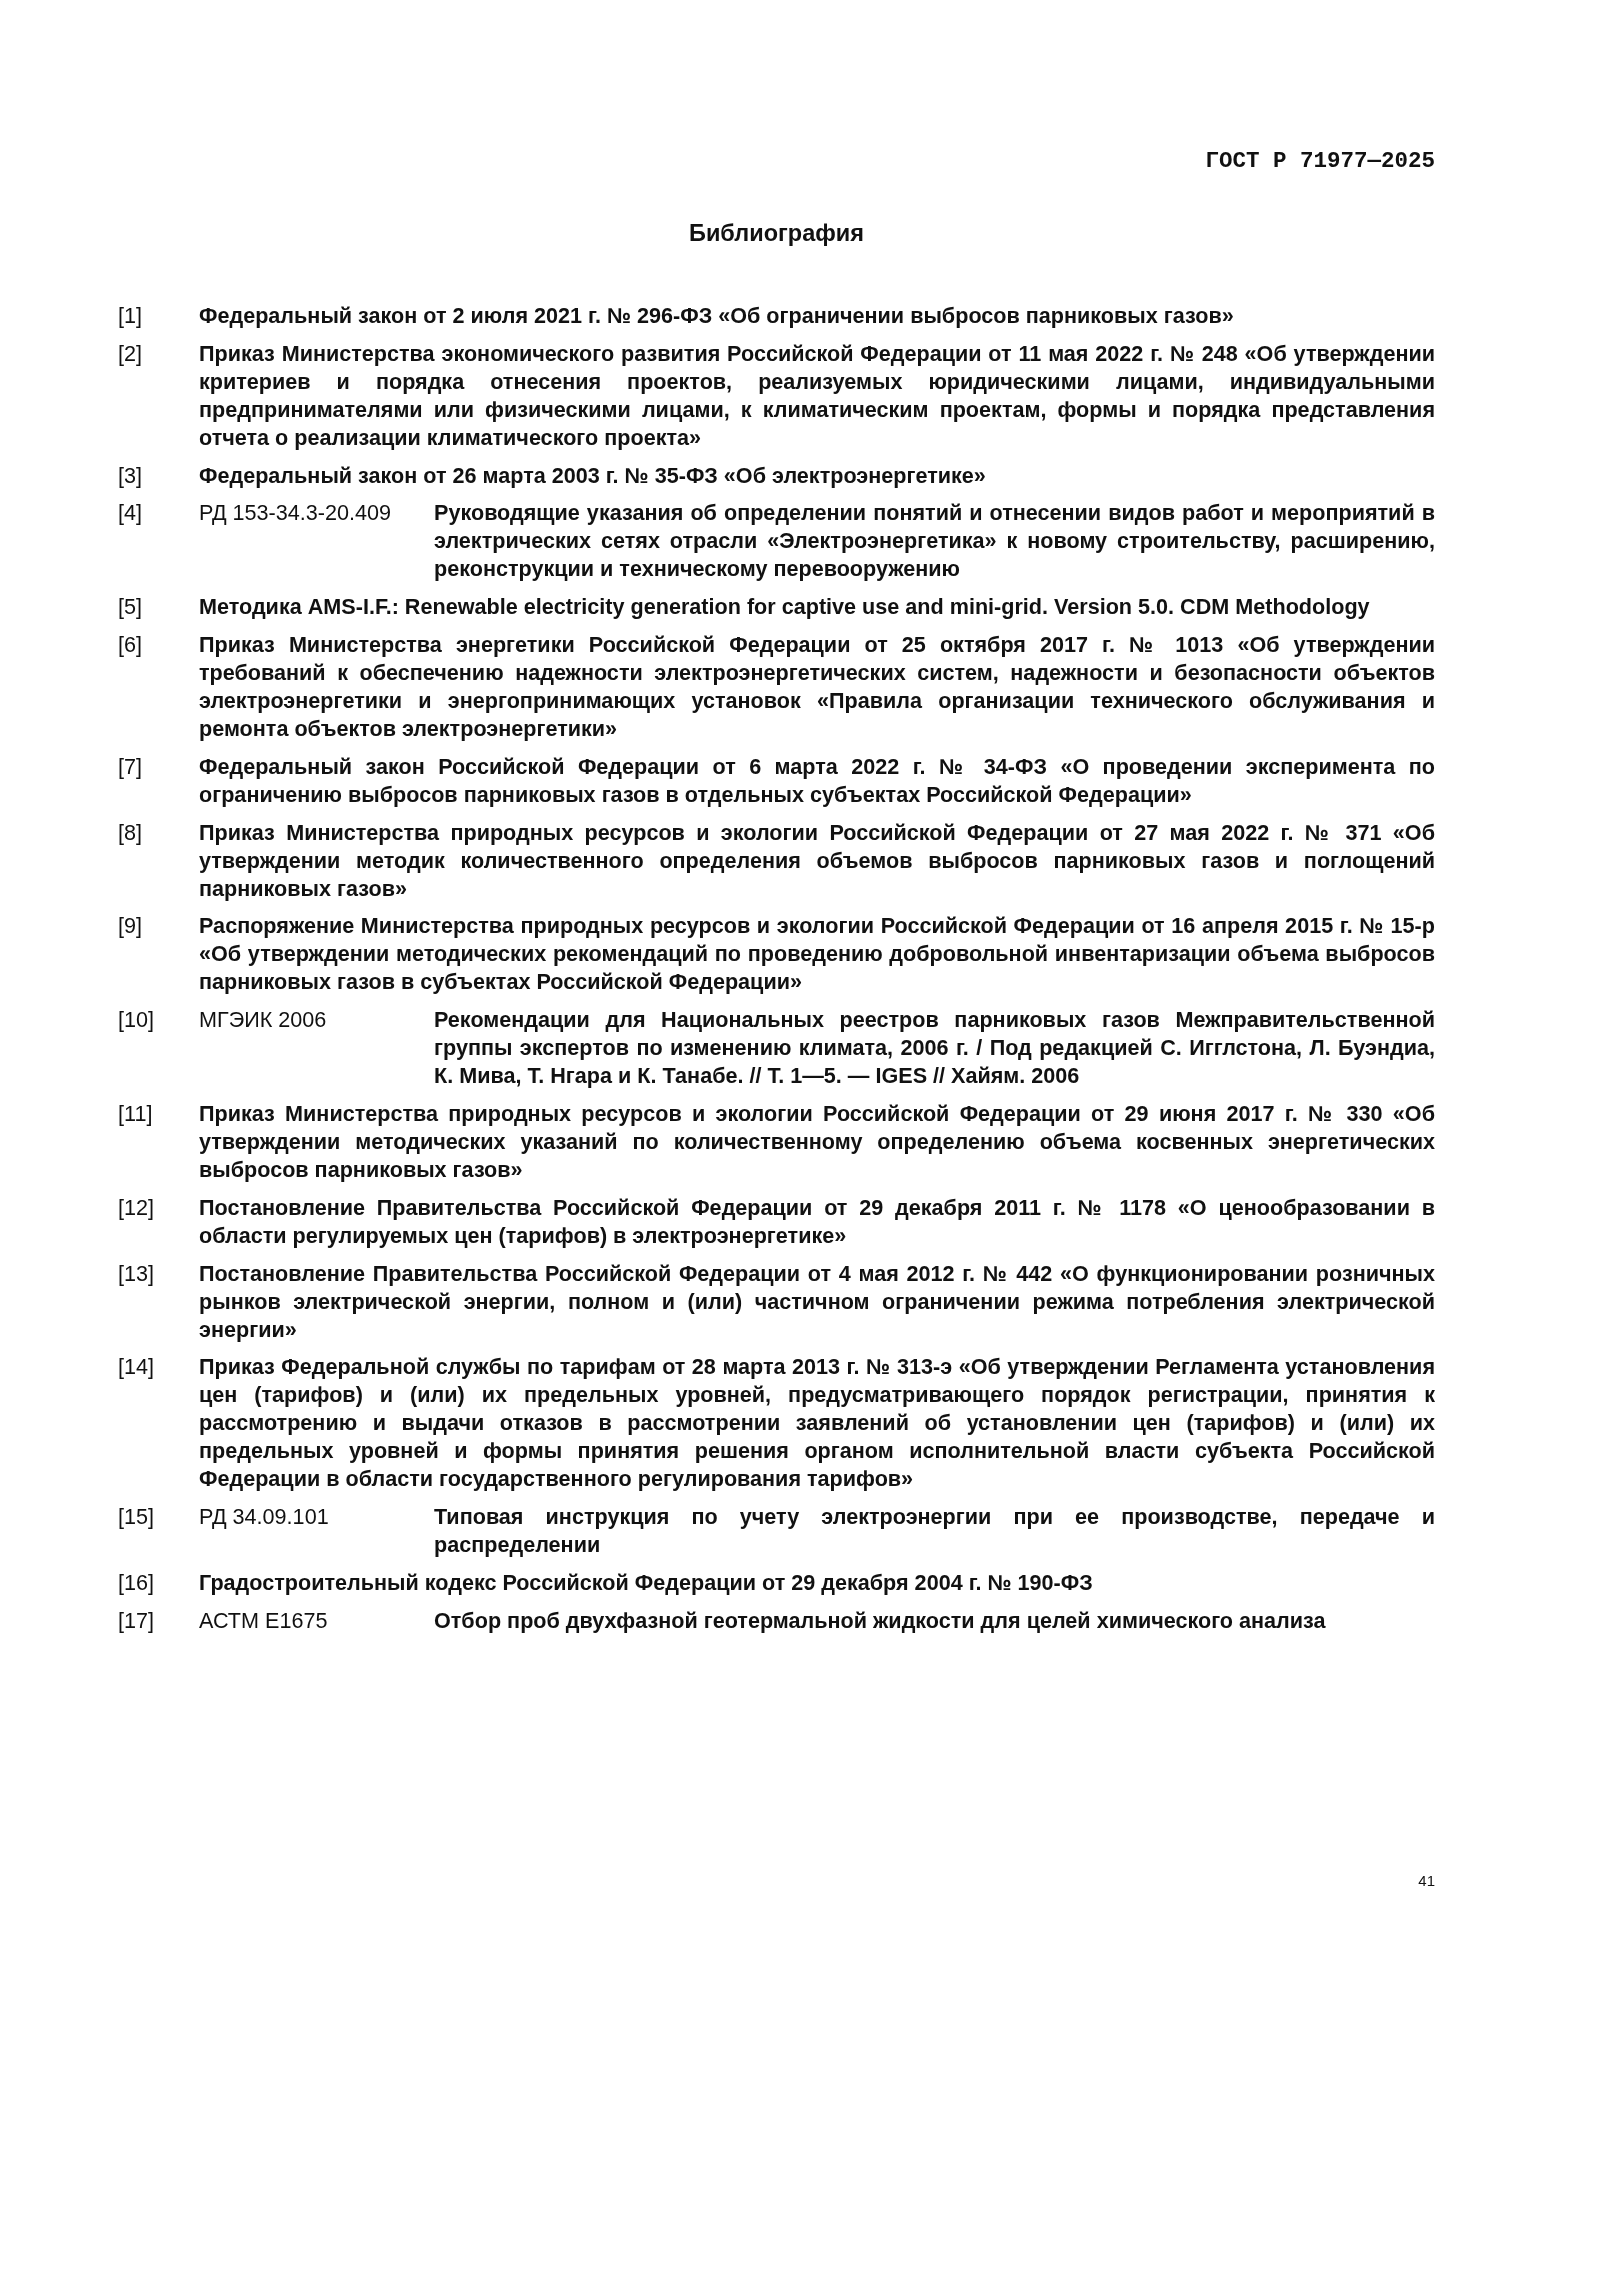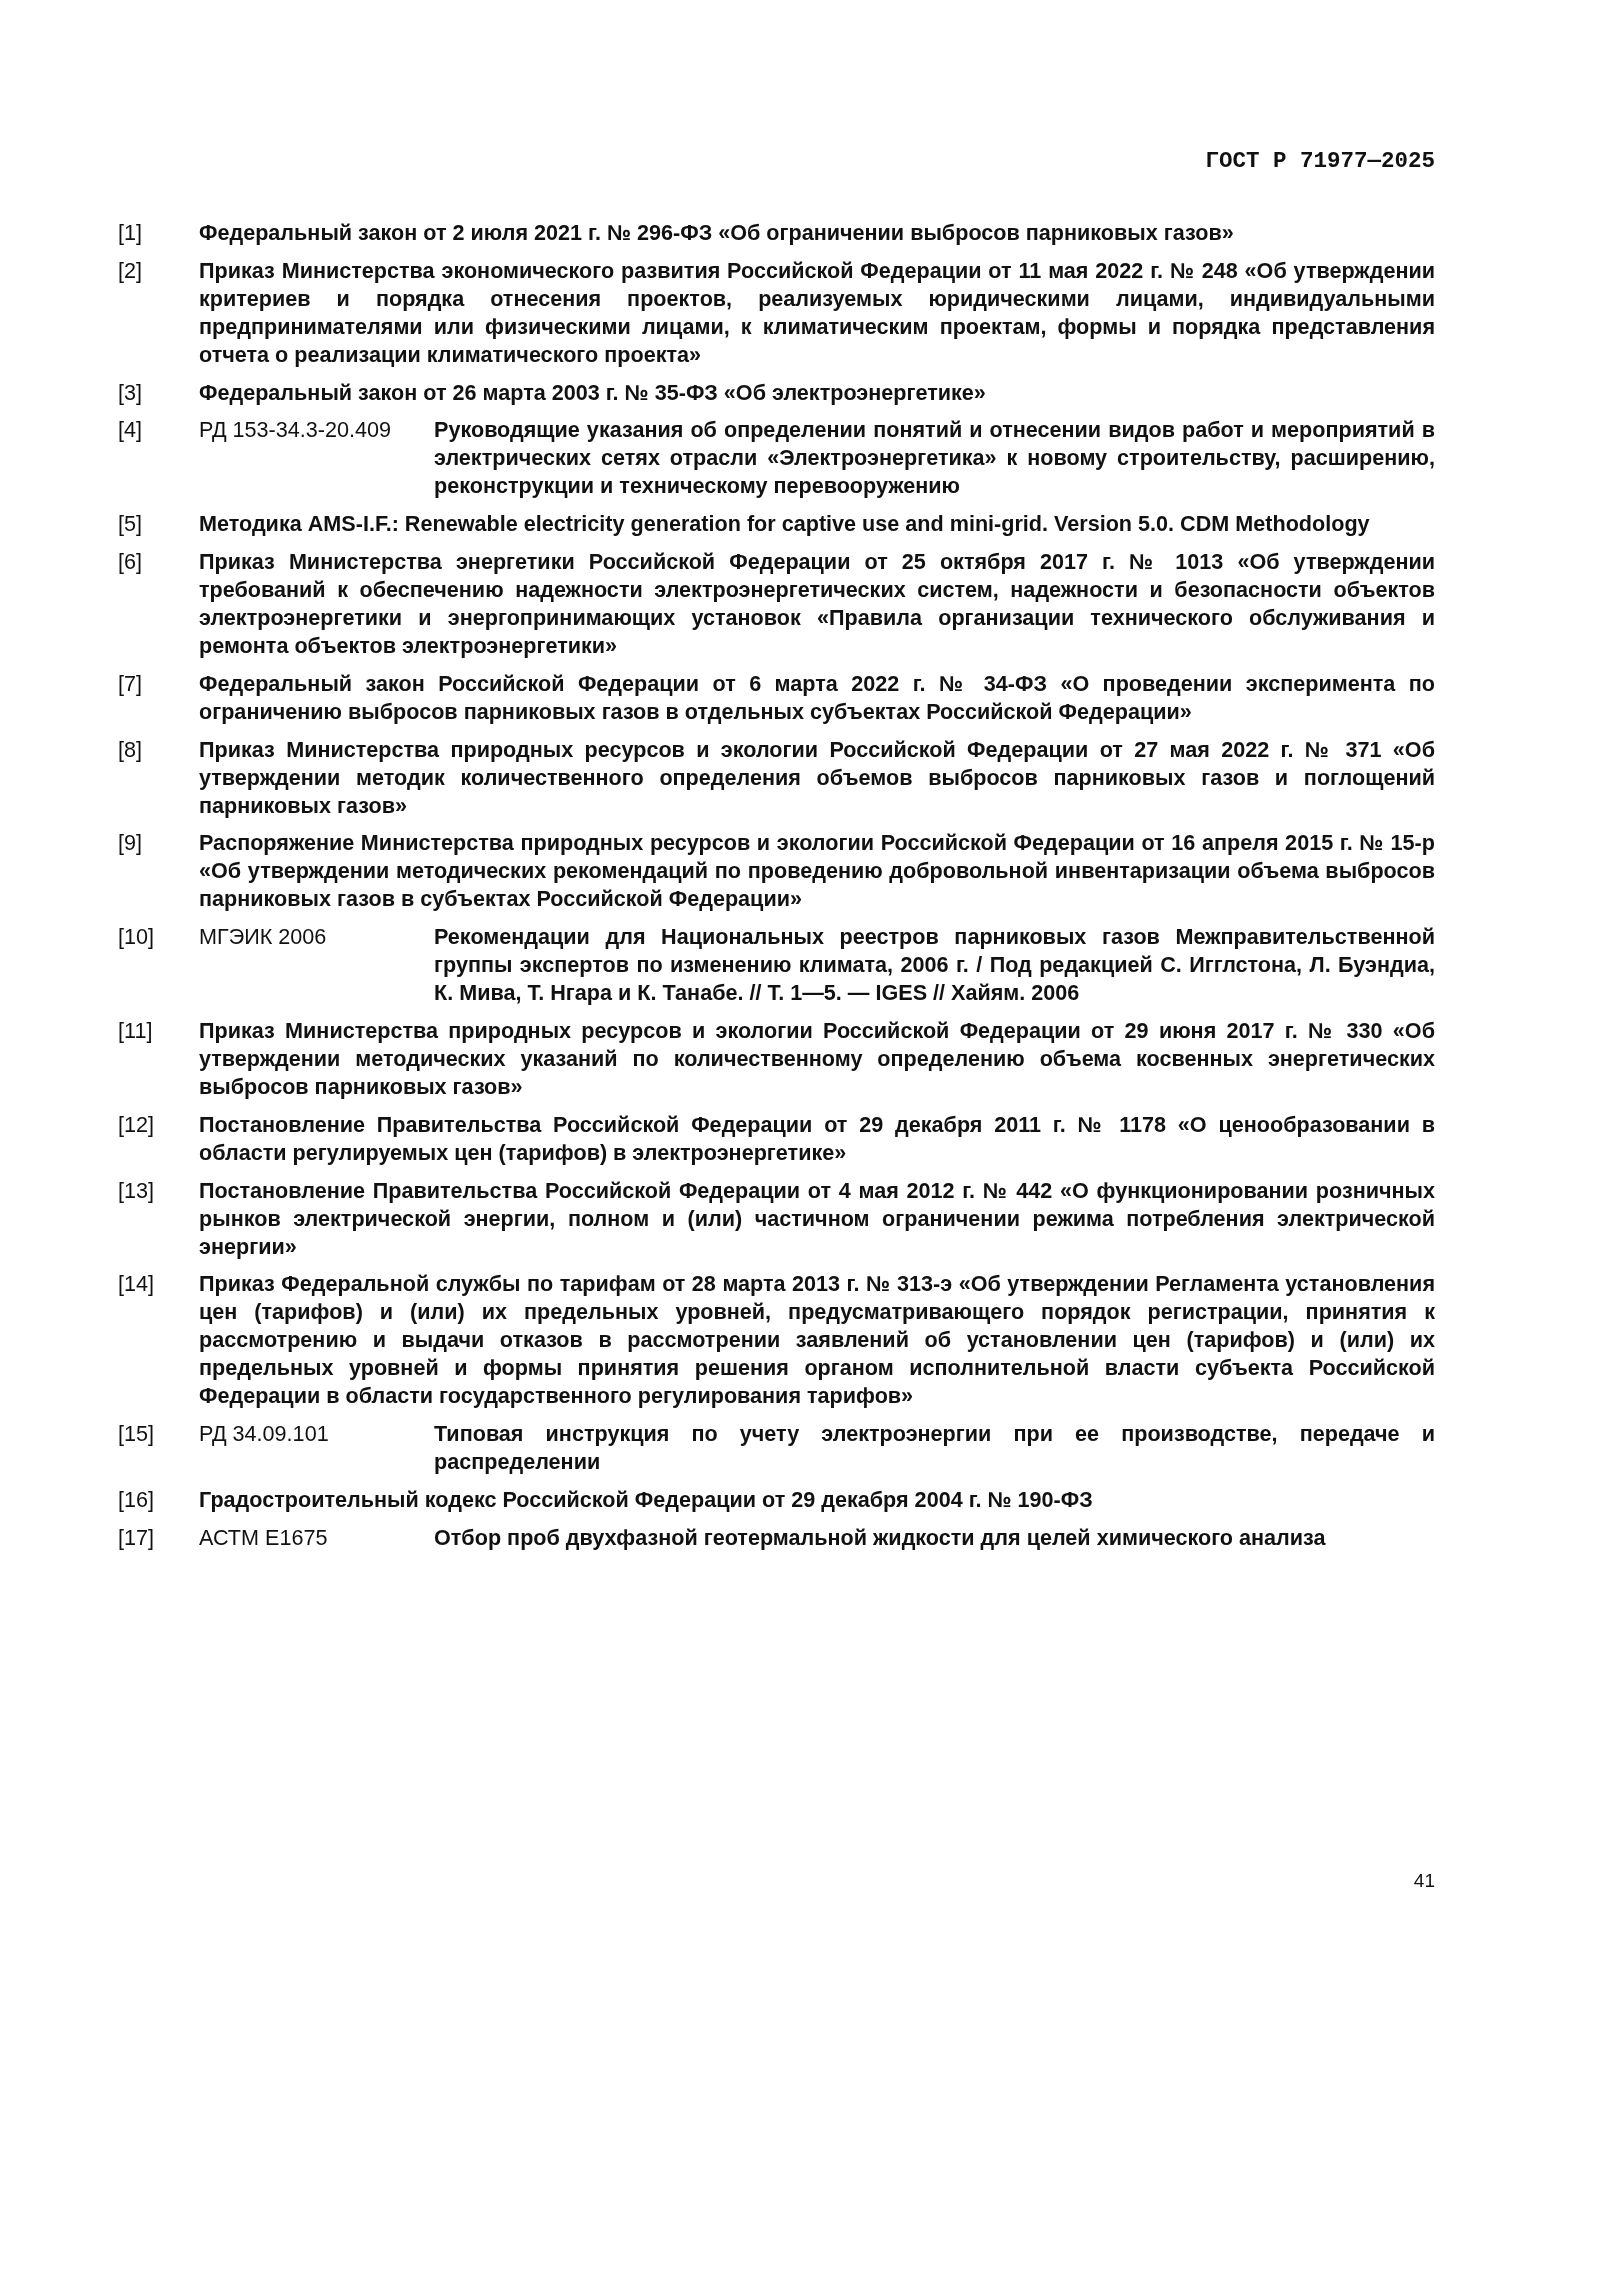--- a/index.html
+++ b/index.html
@@ -52,30 +52,31 @@
   .entry-text {
     flex: 1;
     min-width: 0;
     text-align: justify;
     font-weight: bold;
   }
   .page-number {
     position: absolute;
     top: 1867px;
     right: 186px;
-    font-size: 19px;
+    font-size: 15px;
     line-height: 28px;
   }
 </style>
 </head>
 <body>
 
 <div class="page">
   <div class="doc-header">ГОСТ Р 71977—2025</div>
 
+  <div class="doc-title">Библиография</div>
 
   <div class="bib-list">
       <div class="entry">
         <div class="entry-num">[1]</div>
         <div class="entry-body">
           <div class="entry-text">Федеральный закон от 2 июля 2021 г. № 296-ФЗ «Об ограничении выбросов парниковых газов»</div>
         </div>
       </div>
       <div class="entry">
         <div class="entry-num">[2]</div>

